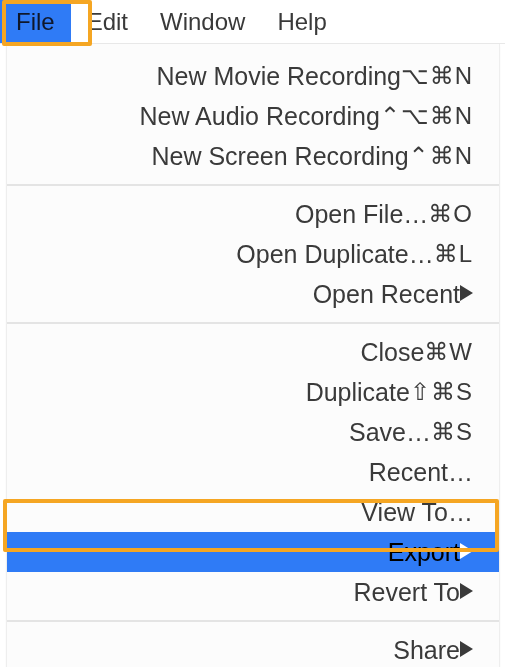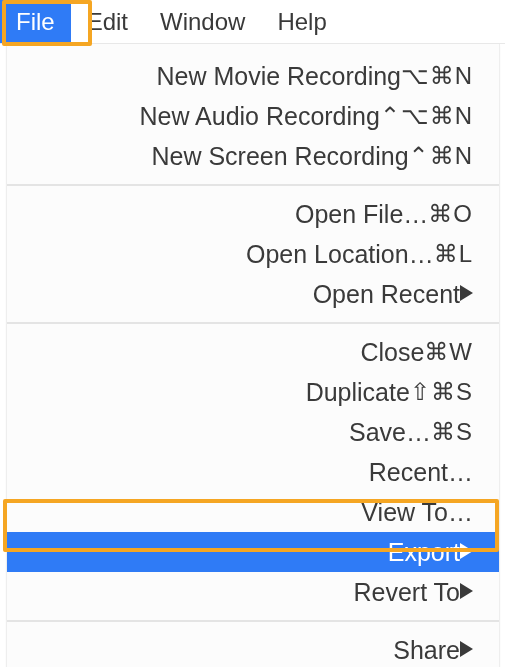--- a/index.html
+++ b/index.html
@@ -25,21 +25,21 @@
   .menubar-item {
     display: flex;
     align-items: center;
     padding: 0 16px;
     font-size: 24px;
     font-weight: 400;
     cursor: default;
   }
   .menubar-item.active {
     background: #2f7bf6;
-    color: #ffffff;
+    color: #0f172a;
     align-items: center;
   }
   .file-highlight-box {
     position: absolute;
     left: 2px;
     top: 0px;
     width: 90px;
     height: 46px;
     border: 4px solid #f5a623;
     border-radius: 2px;
@@ -86,21 +86,21 @@
     letter-spacing: 1px;
     color: #3a3a3a;
   }
   .menu-item .submenu-arrow {
     font-size: 20px;
     color: #3a3a3a;
     margin-left: auto;
   }
   .menu-item.highlighted {
     background: #2f7bf6;
-    color: #ffffff;
+    color: #000000;
     padding-left: 44px;
   }
   .menu-item.highlighted .submenu-arrow {
     color: #fff;
   }
   .export-highlight-box {
     position: absolute;
     left: 3px;
     top: 499px;
     width: 496px;
@@ -156,21 +156,21 @@
   </div>
 
   <hr class="separator">
 
   <div class="menu-group">
     <div class="menu-item">
       <span class="label">Open File…</span>
       <span class="shortcut">⌘O</span>
     </div>
     <div class="menu-item">
-      <span class="label">Open Location…</span>
+      <span class="label">Open Duplicate…</span>
       <span class="shortcut">⌘L</span>
     </div>
     <div class="menu-item">
       <span class="label">Open Recent</span>
       <span class="submenu-arrow"><span class="triangle-right"></span></span>
     </div>
   </div>
 
   <hr class="separator">
 

